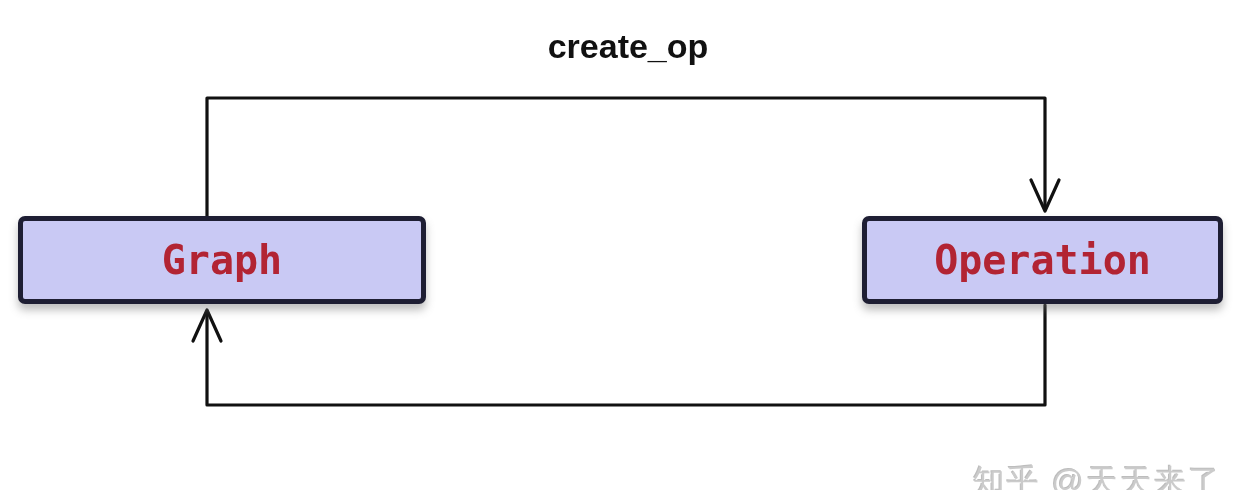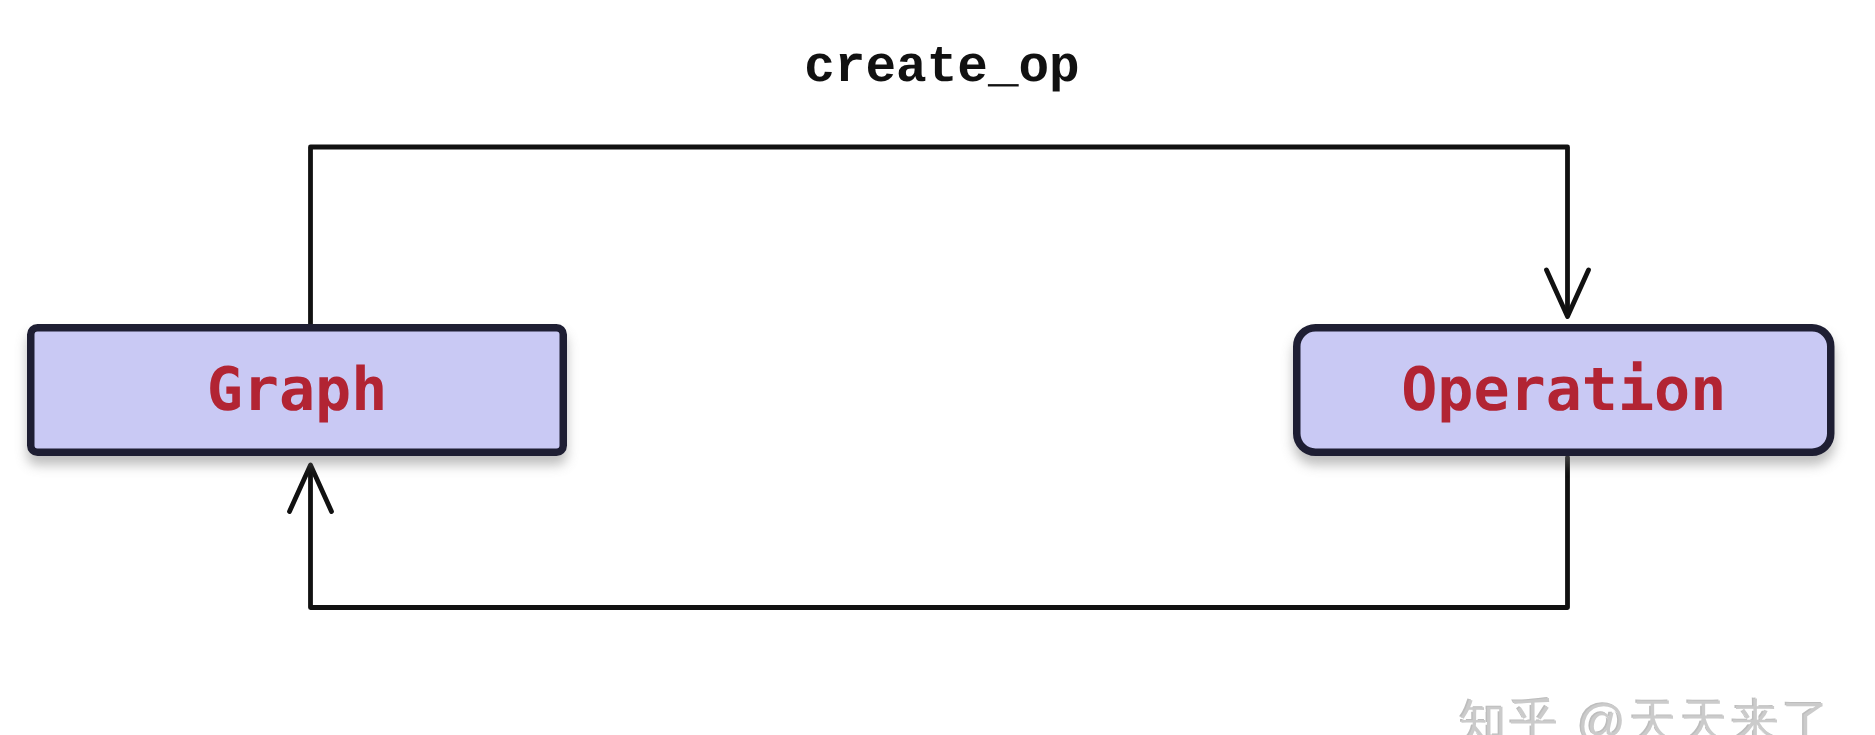--- a/index.html
+++ b/index.html
@@ -31,30 +31,30 @@
     align-items: center;
     justify-content: center;
     font-family: "DejaVu Sans Mono", monospace;
     font-weight: bold;
     font-size: 40px;
     color: #b22433;
     box-shadow: 0 6px 8px rgba(110,110,110,0.45);
   }
   .node-graph {
     left: 18px; top: 216px;
-    width: 360px; height: 88px;
+    width: 408px; height: 88px;
   }
   .node-operation {
     left: 862px; top: 216px;
-    width: 361px; height: 88px; border-radius: 15px;
+    width: 361px; height: 88px;
   }
   .edge-label {
     position: absolute;
     transform: translateX(-50%);
-    font-family: Liberation Mono, monospace;
+    font-family: Liberation Sans, sans-serif;
     font-weight: bold;
     font-size: 34px;
     color: #111111;
     white-space: nowrap;
   }
   .edge-label-create-op {
     left: 628px; top: 27px;
   }
   .edge-label-register {
     left: 617px; top: 437px;

